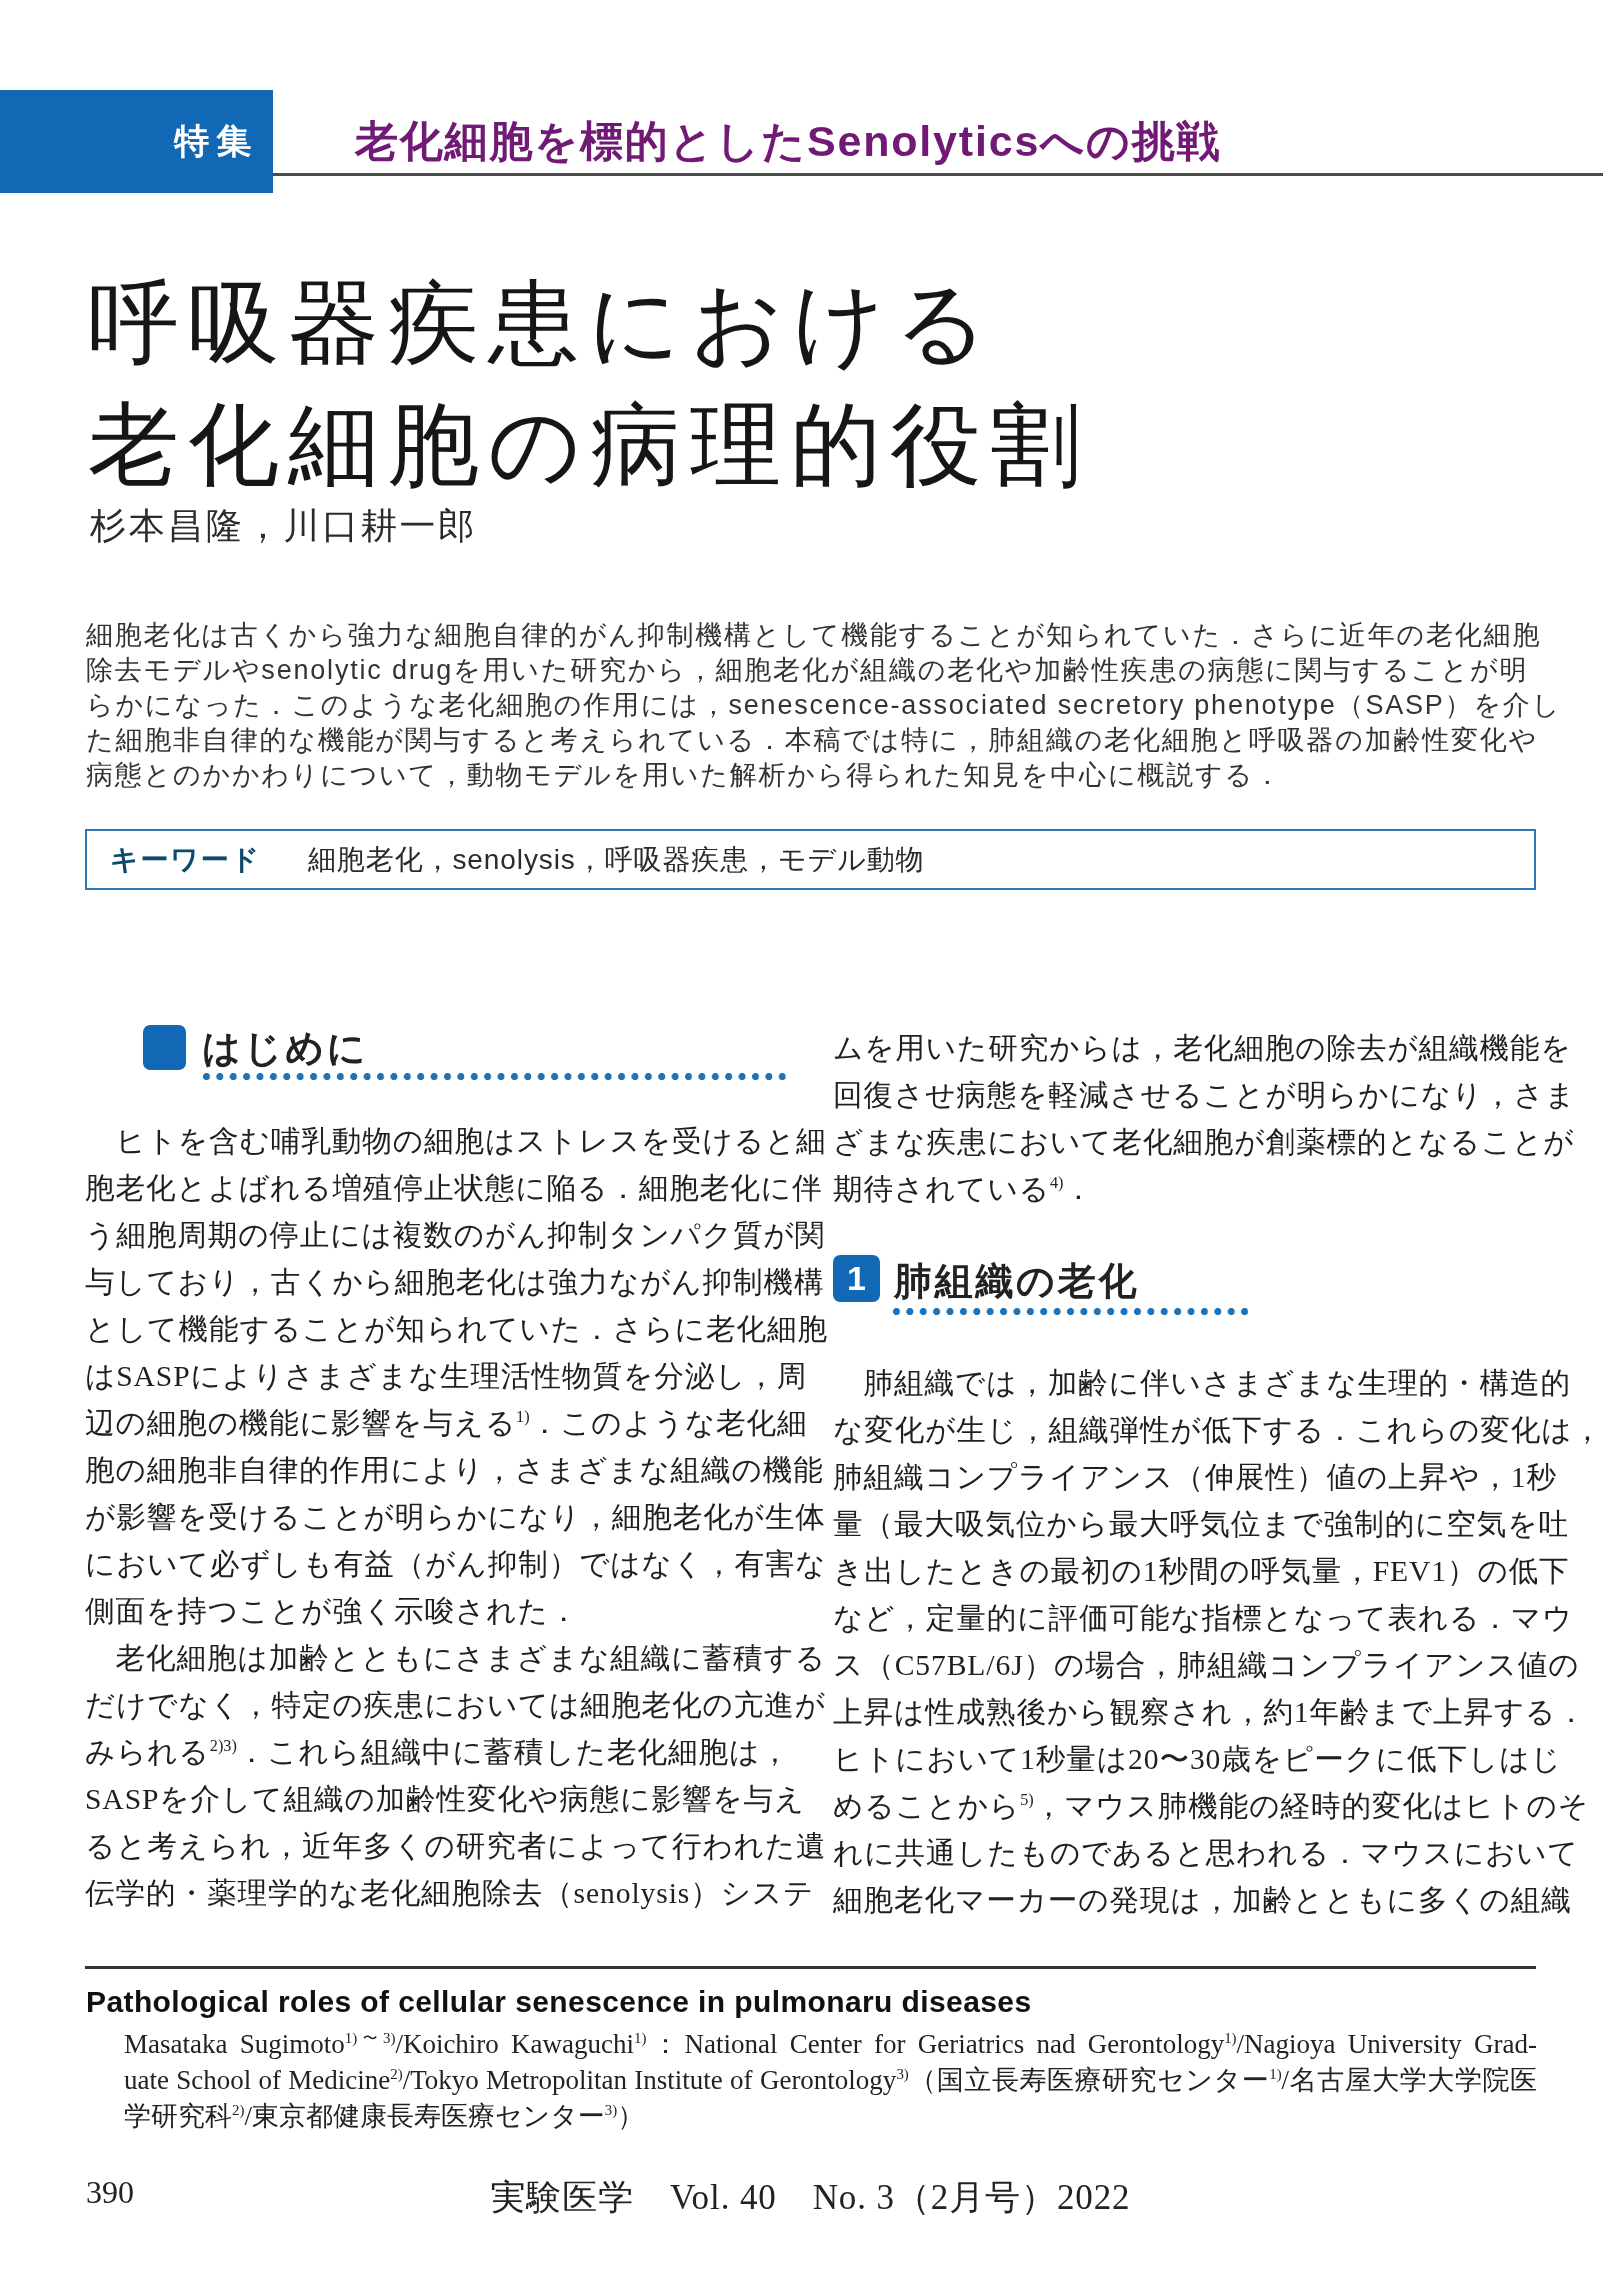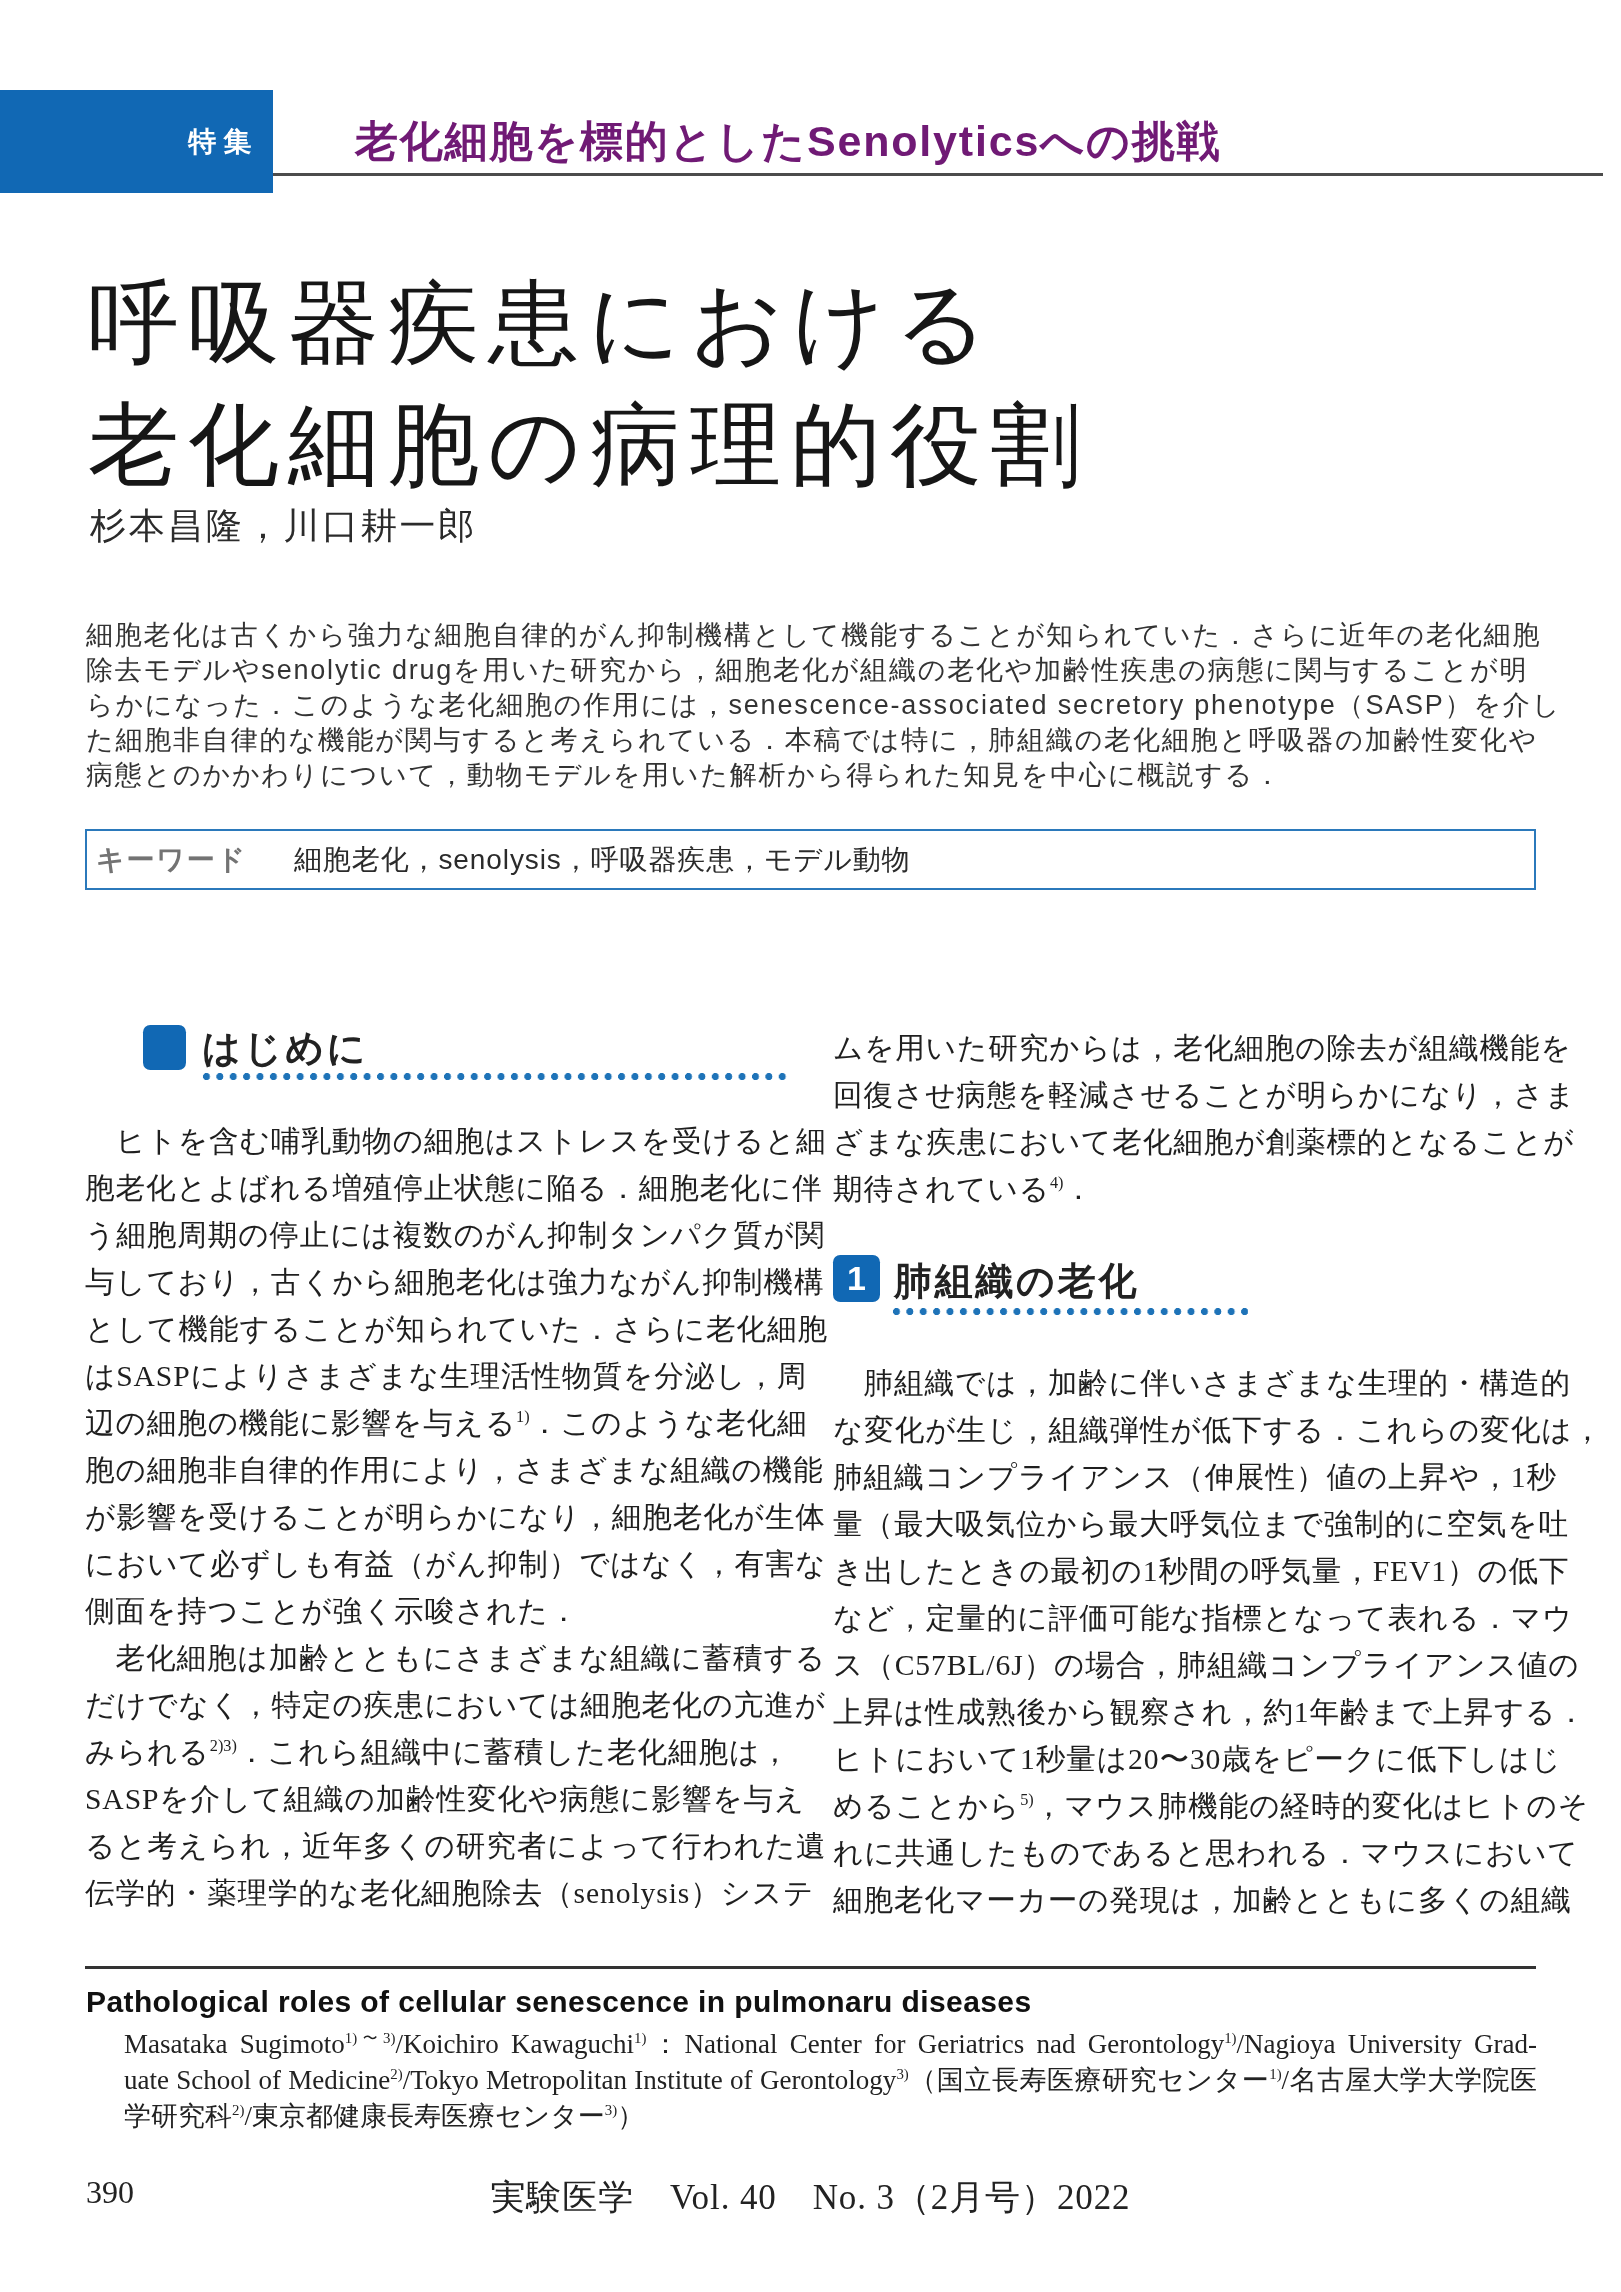--- a/index.html
+++ b/index.html
@@ -12,21 +12,21 @@
     overflow:hidden;
     font-family:"Liberation Sans", sans-serif;
   }
   .gothic { font-family:"Liberation Sans","DejaVu Sans",sans-serif; }
   .mincho { font-family:"Liberation Serif","DejaVu Serif",serif; }
 
   
   .band {
     position:absolute; left:0; top:90px; width:273px; height:103px;
     background:var(--accent,#1168b4);
-    color:#fff; font-weight:bold; font-size:28px; letter-spacing:7.2px;
+    color:#fff; font-weight:bold; font-size:35px; letter-spacing:7.2px;
     display:flex; align-items:center; justify-content:flex-end;
     padding-right:14.3px;
   }
   .series-title {
     position:absolute; left:355px; top:113px;
     font-size:43px; font-weight:bold; color:#701a75; letter-spacing:1.8px;
     white-space:nowrap;
   }
   .header-rule {
     position:absolute; left:273px; top:173px; width:1330px; height:2.7px;
@@ -51,22 +51,22 @@
   }
   .abstract .tline { height:35px; white-space:pre; }
 
   
   .kw-box {
     position:absolute; left:85px; top:829px; width:1451px; height:61px;
     border:2.7px solid #2b79bb; background:#fff;
     display:flex; align-items:center;
   }
   .kw-label {
-    margin-left:9px; font-size:28px; font-weight:bold;
-    color:#737373; letter-spacing:1.8px; flex:0 0 auto;
+    margin-left:23px; font-size:28px; font-weight:bold;
+    color:#0c4a6e; letter-spacing:1.8px; flex:0 0 auto;
   }
   .kw-text { margin-left:47px; font-size:28px; color:#2b2b2b; letter-spacing:0.9px; }
 
   
   .sq-marker {
     position:absolute; left:143px; top:1025px; width:43px; height:45px;
     background:var(--accent,#1168b4); border-radius:7.2px;
   }
   .sec-intro-label {
     position:absolute; left:202px; top:1023px;

